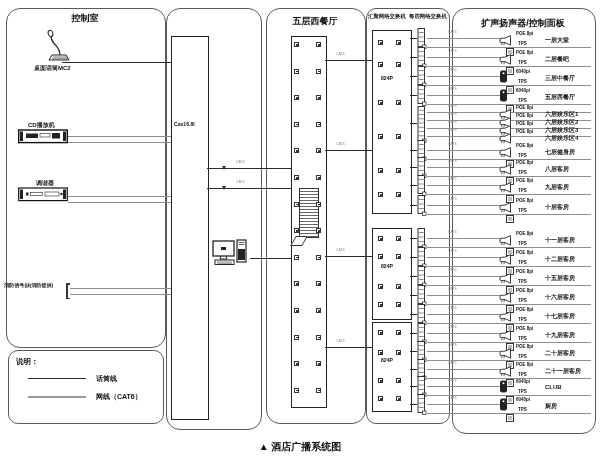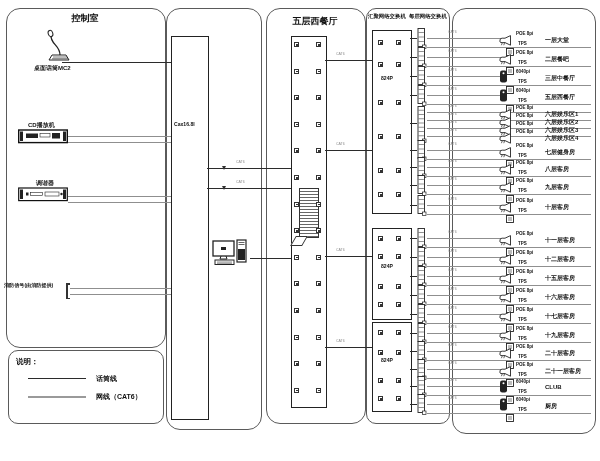--- a/index.html
+++ b/index.html
@@ -37,20 +37,21 @@
   <div class="box" style="left:166px;top:8px;width:94px;height:420px;"></div>
   <div class="box" style="left:266px;top:8px;width:98px;height:414px;"></div>
   <div class="box" style="left:366px;top:8px;width:82px;height:414px;border-radius:10px;"></div>
   <div class="box" style="left:452px;top:8px;width:142px;height:424px;"></div>
   <div class="box" style="left:8px;top:350px;width:154px;height:72px;border-radius:10px;"></div>
 
   <div class="hdr" style="left:6px;top:12px;width:158px;text-align:center;font-size:9px;">控制室</div>
   <div class="hdr" style="left:266px;top:15px;width:98px;text-align:center;font-size:9px;">五层西餐厅</div>
   <div class="hdr" style="left:368px;top:13px;font-size:6px;transform:scale(0.9);transform-origin:0 0;">汇聚网络交换机</div>
   <div class="hdr" style="left:409px;top:13px;font-size:6px;transform:scale(0.9);transform-origin:0 0;">每层网络交换机</div>
+  <div class="hdr" style="left:452px;top:17px;width:142px;text-align:center;font-size:9px;">扩声扬声器/控制面板</div>
 
   <div class="abs" style="left:40px;top:28px;">
     <svg width="30" height="36" viewBox="0 0 30 36">
       <path d="M20 27 C20 17 10 16 11 7" fill="none" stroke="#222" stroke-width="1.3"></path>
       <ellipse cx="10.5" cy="5.5" rx="2.3" ry="3.2" fill="#fff" stroke="#222" stroke-width="1" transform="rotate(-18 10.5 5.5)"></ellipse>
       <path d="M12 27 L26 27 L29 32 L9 32 Z" fill="#fff" stroke="#222" stroke-width="1"></path>
       <path d="M13 29 L27 29 M12 30.7 L28 30.7" stroke="#222" stroke-width="0.6"></path>
     </svg>
   </div>
   <div class="flabel" style="left:34px;top:64px;">桌面话筒MC2</div>
@@ -104,20 +105,24 @@
       <rect x="26" y="11" width="7" height="11" fill="#222"></rect>
     </svg>
   </div>
 
   <div class="hdr" style="left:16px;top:357px;font-size:7.5px;">说明：</div>
   <div class="lnd" style="left:28px;top:378px;width:58px;"></div>
   <div class="flabel" style="left:96px;top:374px;font-size:7px;">话筒线</div>
   <div class="ln2" style="left:28px;top:396px;width:58px;"></div>
   <div class="flabel" style="left:96px;top:392px;font-size:7px;">网线（CAT6）</div>
 
+  <div class="caption">
+    <span>▲</span>
+    <span>酒店广播系统图</span>
+  </div>
 
   <div class="abs" id="gen" style="left:0;top:0;width:600px;height:461px;">
       <div class="lnd" style="left: 62px; top: 62px; width: 109px;"></div>
       <div class="ln" style="left: 68px; top: 136px; width: 103px;"></div>
       <div class="ln" style="left: 68px; top: 142px; width: 103px;"></div>
       <div class="ln" style="left: 68px; top: 196px; width: 103px;"></div>
       <div class="ln" style="left: 68px; top: 202px; width: 103px;"></div>
       <div class="ln" style="left: 70px; top: 288px; width: 101px;"></div>
       <div class="ln" style="left: 70px; top: 294px; width: 101px;"></div>
       <div class="lnd" style="left: 207px; top: 168px; width: 84px;"></div>

